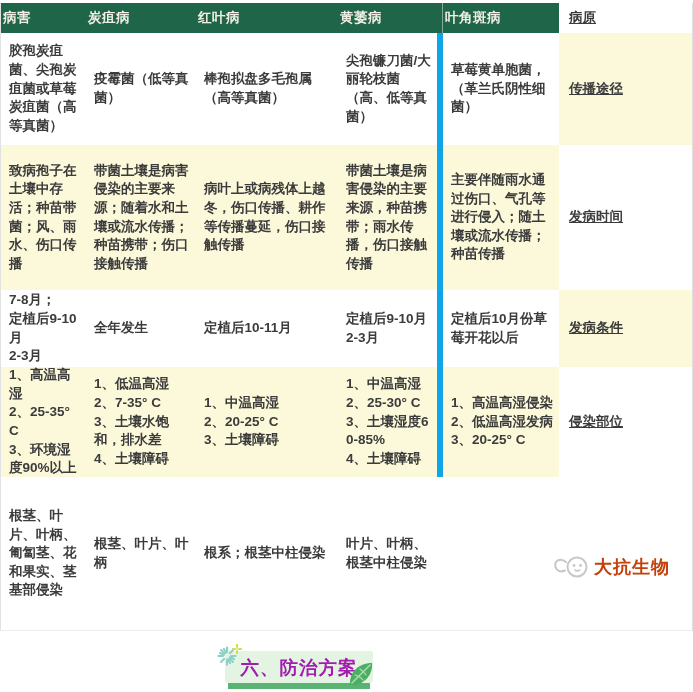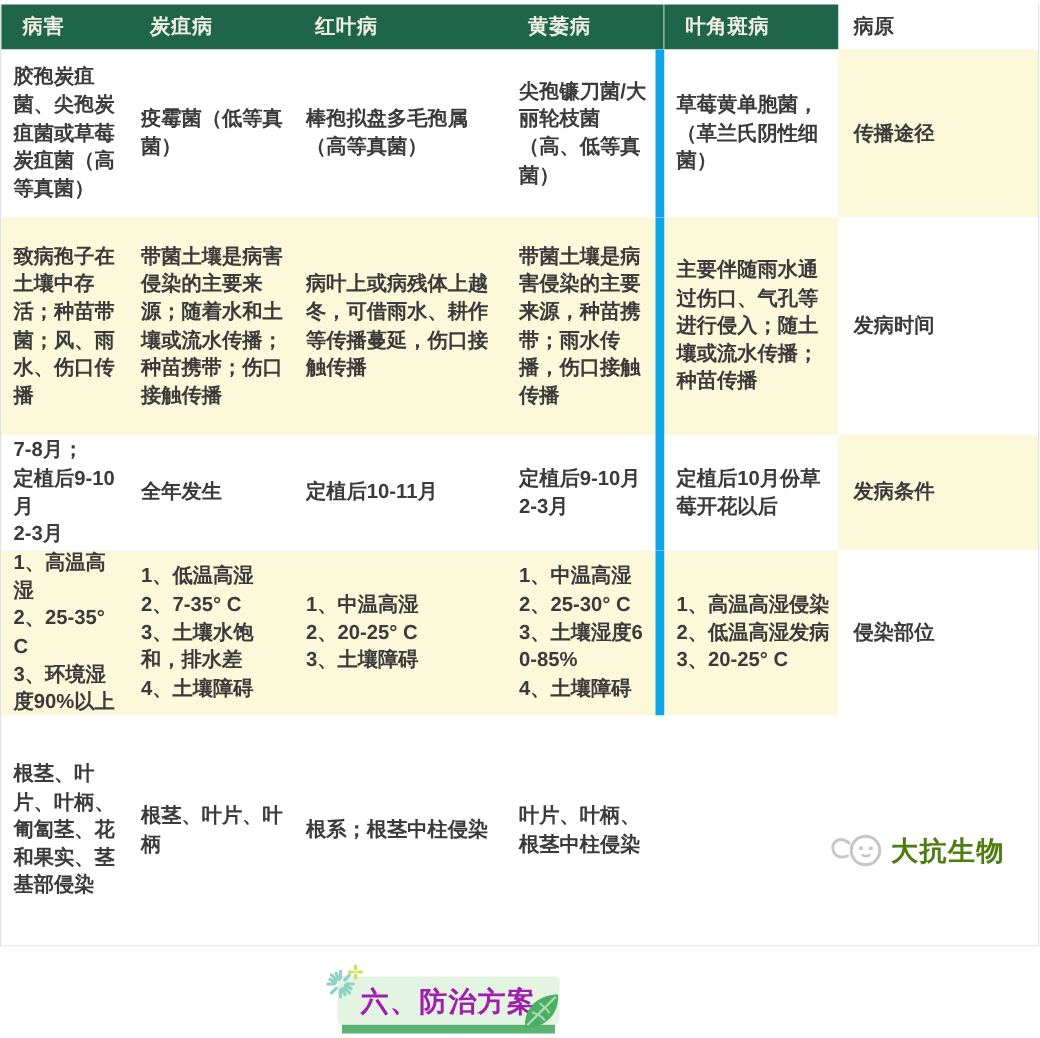--- a/index.html
+++ b/index.html
@@ -10,36 +10,36 @@
   .table{
     position:absolute;left:0;top:3px;width:691px;
     display:grid;
     grid-template-columns:85px 110px 142px 105px 116px 133px;
     grid-template-rows:30px 112px 145px 77px 110px 153px;
     border-left:1px solid #e2e2e2;border-right:1px solid #e0e0e0;border-bottom:1px solid #ececec;
     box-sizing:content-box;
   }
   .th{
     background:#1f6549;color:#f1eee4;font-size:13.5px;font-weight:700;
-    display:flex;align-items:center;padding-left:14px;box-sizing:border-box;
+    display:flex;align-items:center;padding-left:2px;box-sizing:border-box;
     letter-spacing:.5px;
   }
   .th.sep{border-right:1px solid rgba(255,255,255,.45);}
   .td{
     display:flex;align-items:center;box-sizing:border-box;
     padding:6px 4px 6px 8px;font-size:13.5px;font-weight:700;color:#3b3b3b;
     line-height:1.38;white-space:pre-wrap;word-break:break-all;
   }
   .td.sep{border-right:6px solid #0ea5e9;}
   .bg-w{background:#ffffff;}
   .bg-y{background:#fcf8da;}
-  .label{padding-left:10px;}
+  .label{padding-left:10px;text-decoration:underline;}
   .watermark{
     position:absolute;left:552px;top:554px;display:flex;align-items:center;gap:4px;
-    color:#4d7c0f;font-size:18px;font-weight:700;letter-spacing:1px;
+    color:#c2410c;font-size:18px;font-weight:700;letter-spacing:1px;
   }
   .btn-box{
     position:absolute;left:225px;top:651px;width:148px;height:32px;
     background:#e3f4e2;border-radius:3px;
     display:flex;align-items:center;justify-content:center;
     color:#a21caf;font-size:18.5px;font-weight:700;letter-spacing:1px;
   }
   .btn-bar{
     position:absolute;left:228px;top:683px;width:142px;height:6px;background:#5ab273;
   }
@@ -63,21 +63,21 @@
     <div class="td label bg-w">病原</div>
     <div class="td bg-w">胶孢炭疽菌、尖孢炭疽菌或草莓炭疽菌（高等真菌）</div>
     <div class="td bg-w">疫霉菌（低等真菌）</div>
     <div class="td bg-w">棒孢拟盘多毛孢属（高等真菌）</div>
     <div class="td bg-w sep">尖孢镰刀菌/大丽轮枝菌（高、低等真菌）</div>
     <div class="td bg-w">草莓黄单胞菌，（革兰氏阴性细菌）</div>
 
     <div class="td label bg-y">传播途径</div>
     <div class="td bg-y">致病孢子在土壤中存活；种苗带菌；风、雨水、伤口传播</div>
     <div class="td bg-y">带菌土壤是病害侵染的主要来源；随着水和土壤或流水传播；种苗携带；伤口接触传播</div>
-    <div class="td bg-y">病叶上或病残体上越冬，可借雨水、耕作等传播蔓延，伤口接触传播</div>
+    <div class="td bg-y">病叶上或病残体上越冬，伤口传播、耕作等传播蔓延，伤口接触传播</div>
     <div class="td bg-y sep">带菌土壤是病害侵染的主要来源，种苗携带；雨水传播，伤口接触传播</div>
     <div class="td bg-y">主要伴随雨水通过伤口、气孔等进行侵入；随土壤或流水传播；种苗传播</div>
 
     <div class="td label bg-w">发病时间</div>
     <div class="td bg-w">7-8月；
 定植后9-10月
 2-3月</div>
     <div class="td bg-w">全年发生</div>
     <div class="td bg-w">定植后10-11月</div>
     <div class="td bg-w sep">定植后9-10月

